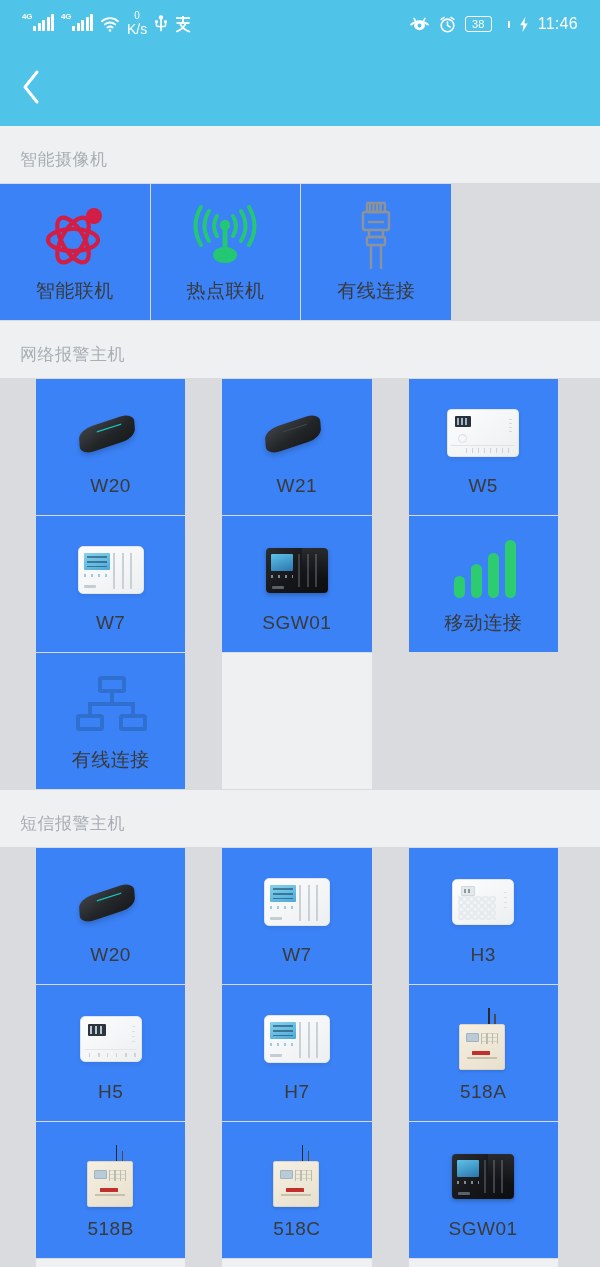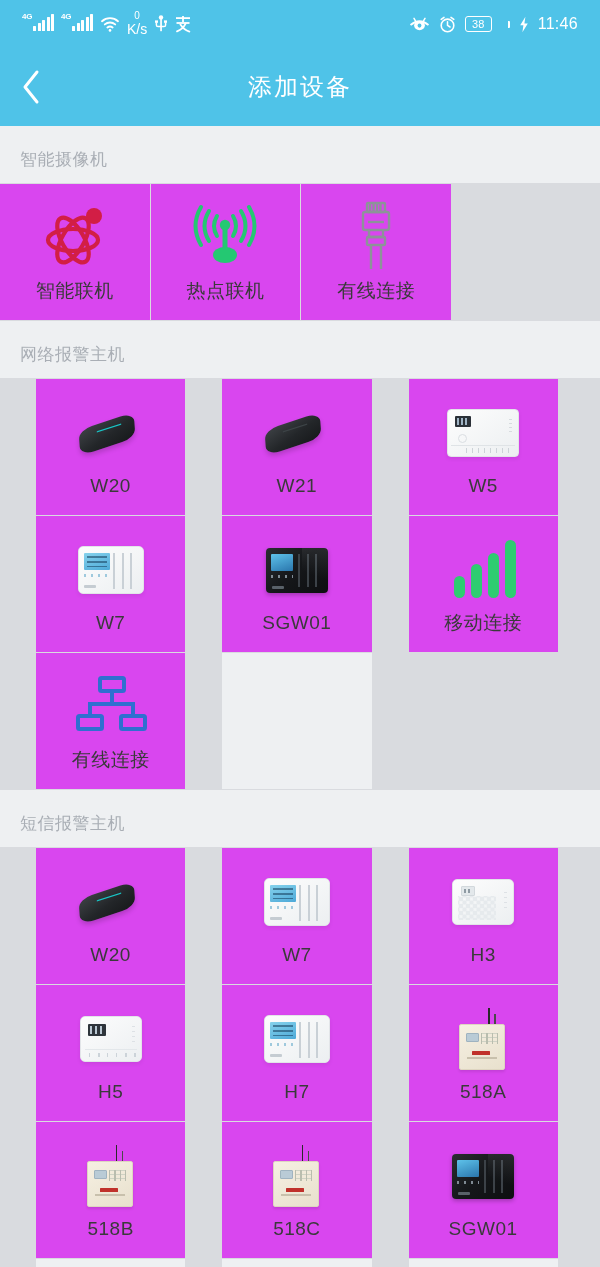--- a/index.html
+++ b/index.html
@@ -70,21 +70,21 @@
   .grid {
     display: flex; flex-wrap: wrap;
     background: #d9dbdf;
     gap: 1px;
     border-top: 1px solid #d9dbdf;
     border-bottom: 1px solid #d9dbdf;
   }
   .grid.cols3 .cell { width: 149.66px; }
   .grid.cols4 .cell { width: 149.25px; margin-left: 36px; }
   .cell {
-    background: #d946ef; height: 136px;
+    background: #3b82f6; height: 136px;
     display: flex; flex-direction: column;
     align-items: center; justify-content: center;
     cursor: pointer;
   }
   .cell.filler { background: #eef0f2; cursor: default; }
   .cell-icon {
     height: 72px; width: 100%;
     display: flex; align-items: center; justify-content: center;
   }
   .cell-label {
@@ -372,21 +372,20 @@
       <span class="clock">11:46</span>
     </div>
   </div>
 
   <div class="appbar">
     <div class="back-btn">
       <svg width="22" height="36" viewBox="0 0 22 36">
         <path d="M17 3 L5 18 L17 33" stroke="#fff" stroke-width="3" fill="none" stroke-linecap="round" stroke-linejoin="round"></path>
       </svg>
     </div>
-    <div class="appbar-title">添加设备</div>
   </div>
 
   <div class="content" id="content">
       <div class="section-header">智能摄像机</div>
       <div class="grid cols3">
         <div class="cell">
           <div class="cell-icon">
             <span class="icon-wrap">
     <svg width="68" height="68" viewBox="0 0 68 68">
       <g stroke="#d21e45" stroke-width="4.2" fill="none">

